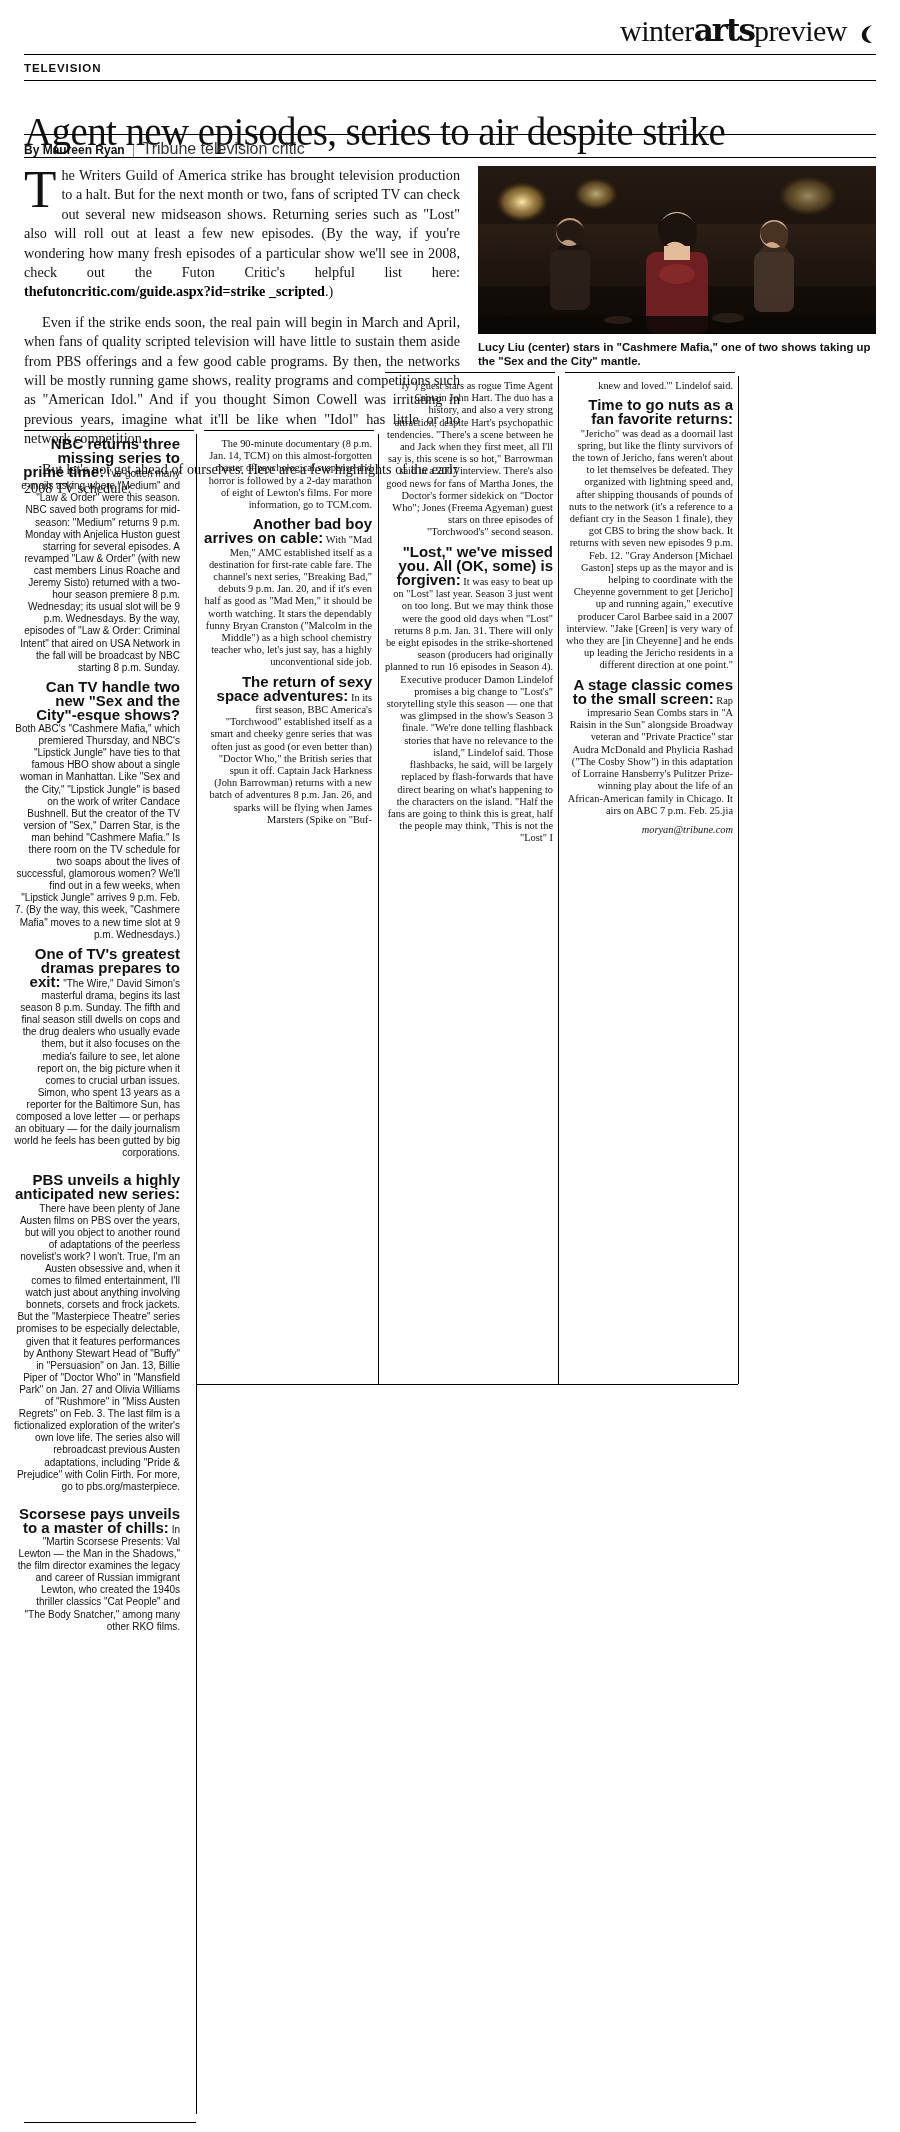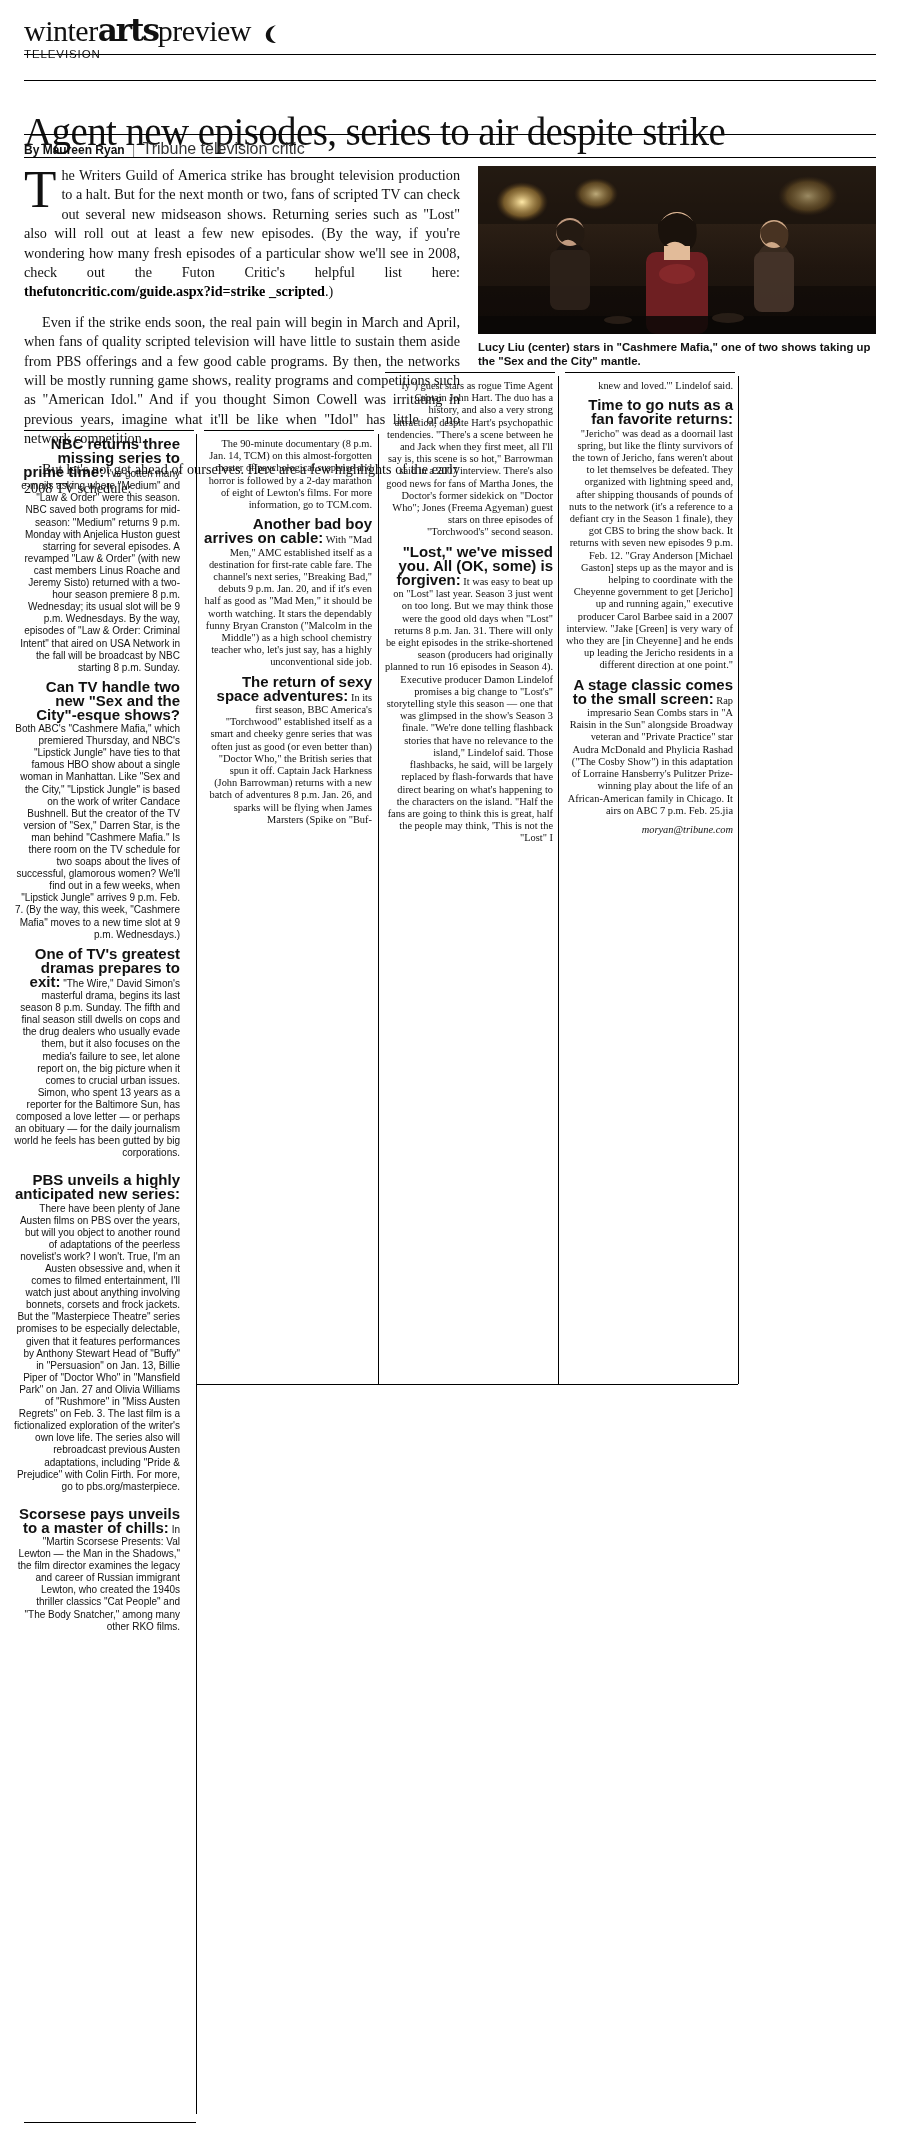--- a/index.html
+++ b/index.html
@@ -23,21 +23,21 @@
     box-sizing: border-box;
   }
   
   .masthead {
     position: absolute;
     left: 24px;
     right: 24px;
     top: 10px;
     height: 44px;
     border-bottom: 1.5px solid #000;
-    text-align: left;
+    text-align: right;
   }
   .masthead-title {
     font-family: "Liberation Serif", serif;
     font-size: 30px;
     letter-spacing: -0.5px;
     white-space: nowrap;
     display: inline-block;
     position: relative;
     top: 2px;
   }
@@ -53,23 +53,23 @@
     width: 18px;
     height: 20px;
     margin-left: 4px;
     position: relative;
     top: 3px;
   }
   
   .kicker {
     position: absolute;
     left: 24px;
-    top: 48px;
+    top: 62px;
     font-family: "Liberation Sans", sans-serif;
-    font-weight: normal;
+    font-weight: bold;
     font-size: 11.5px;
     letter-spacing: 0.9px;
   }
   .kicker-rule {
     position: absolute;
     left: 24px;
     right: 24px;
     top: 80px;
     border-top: 1px solid #000;
   }

